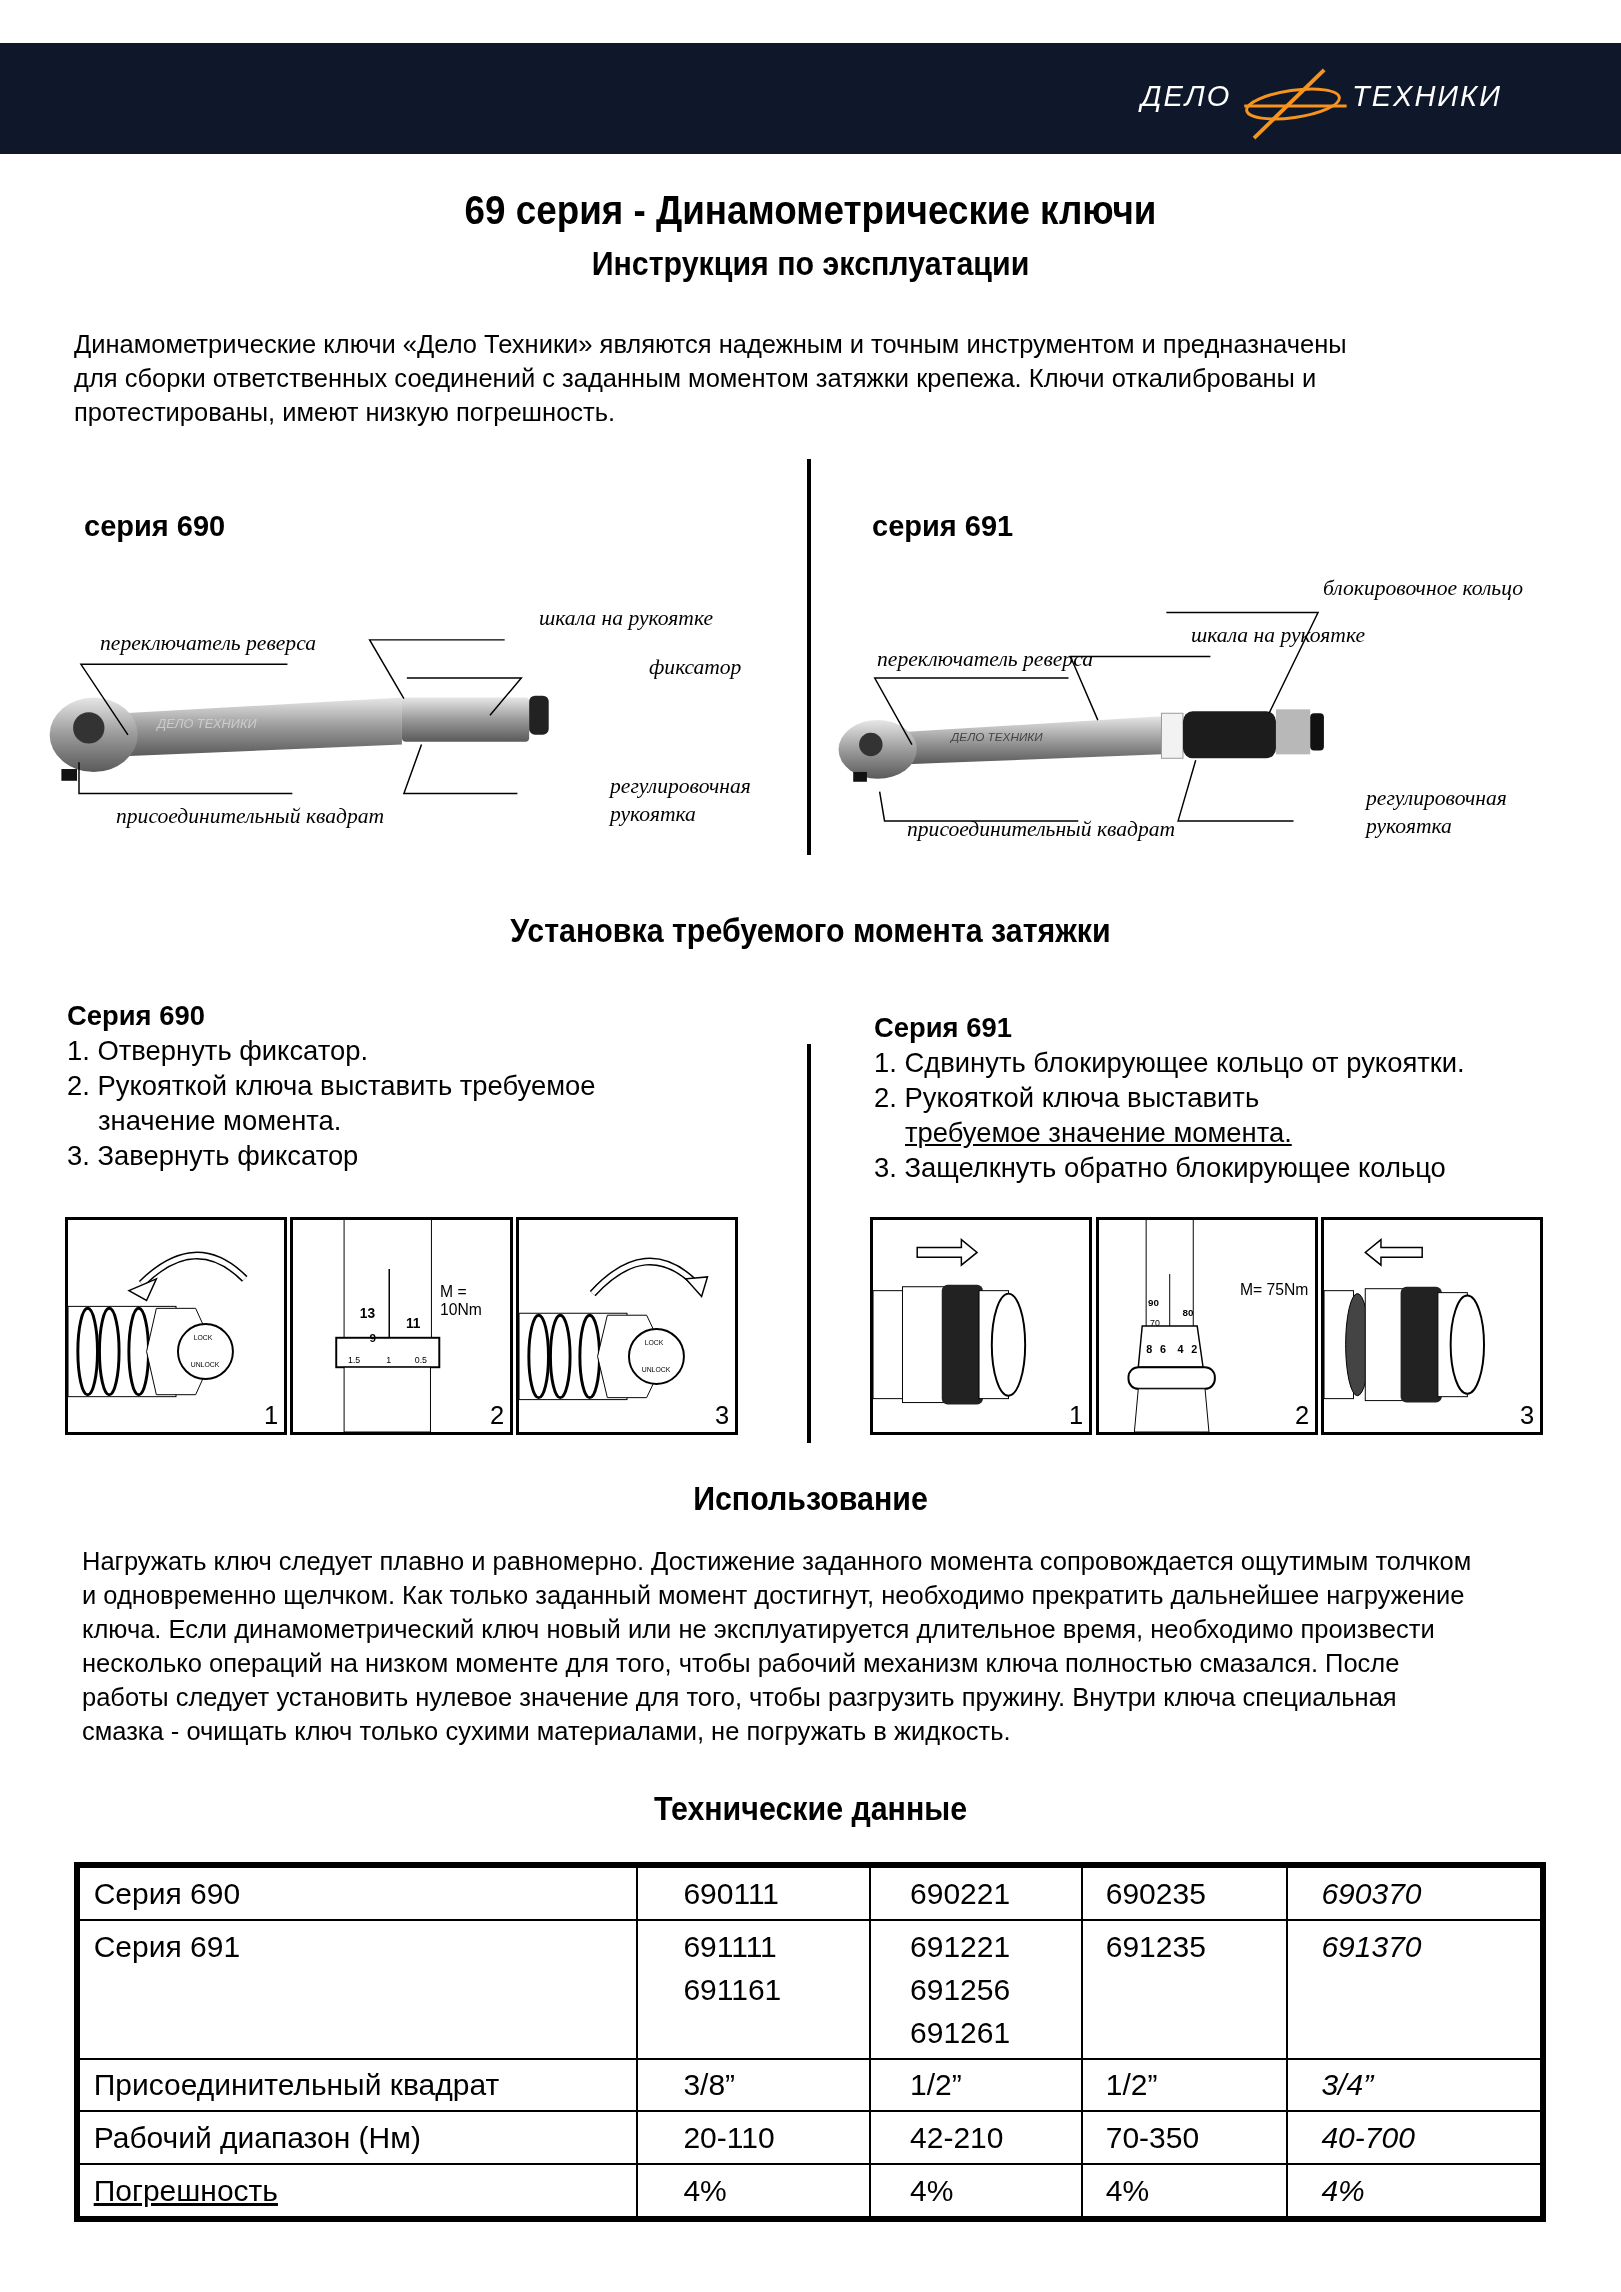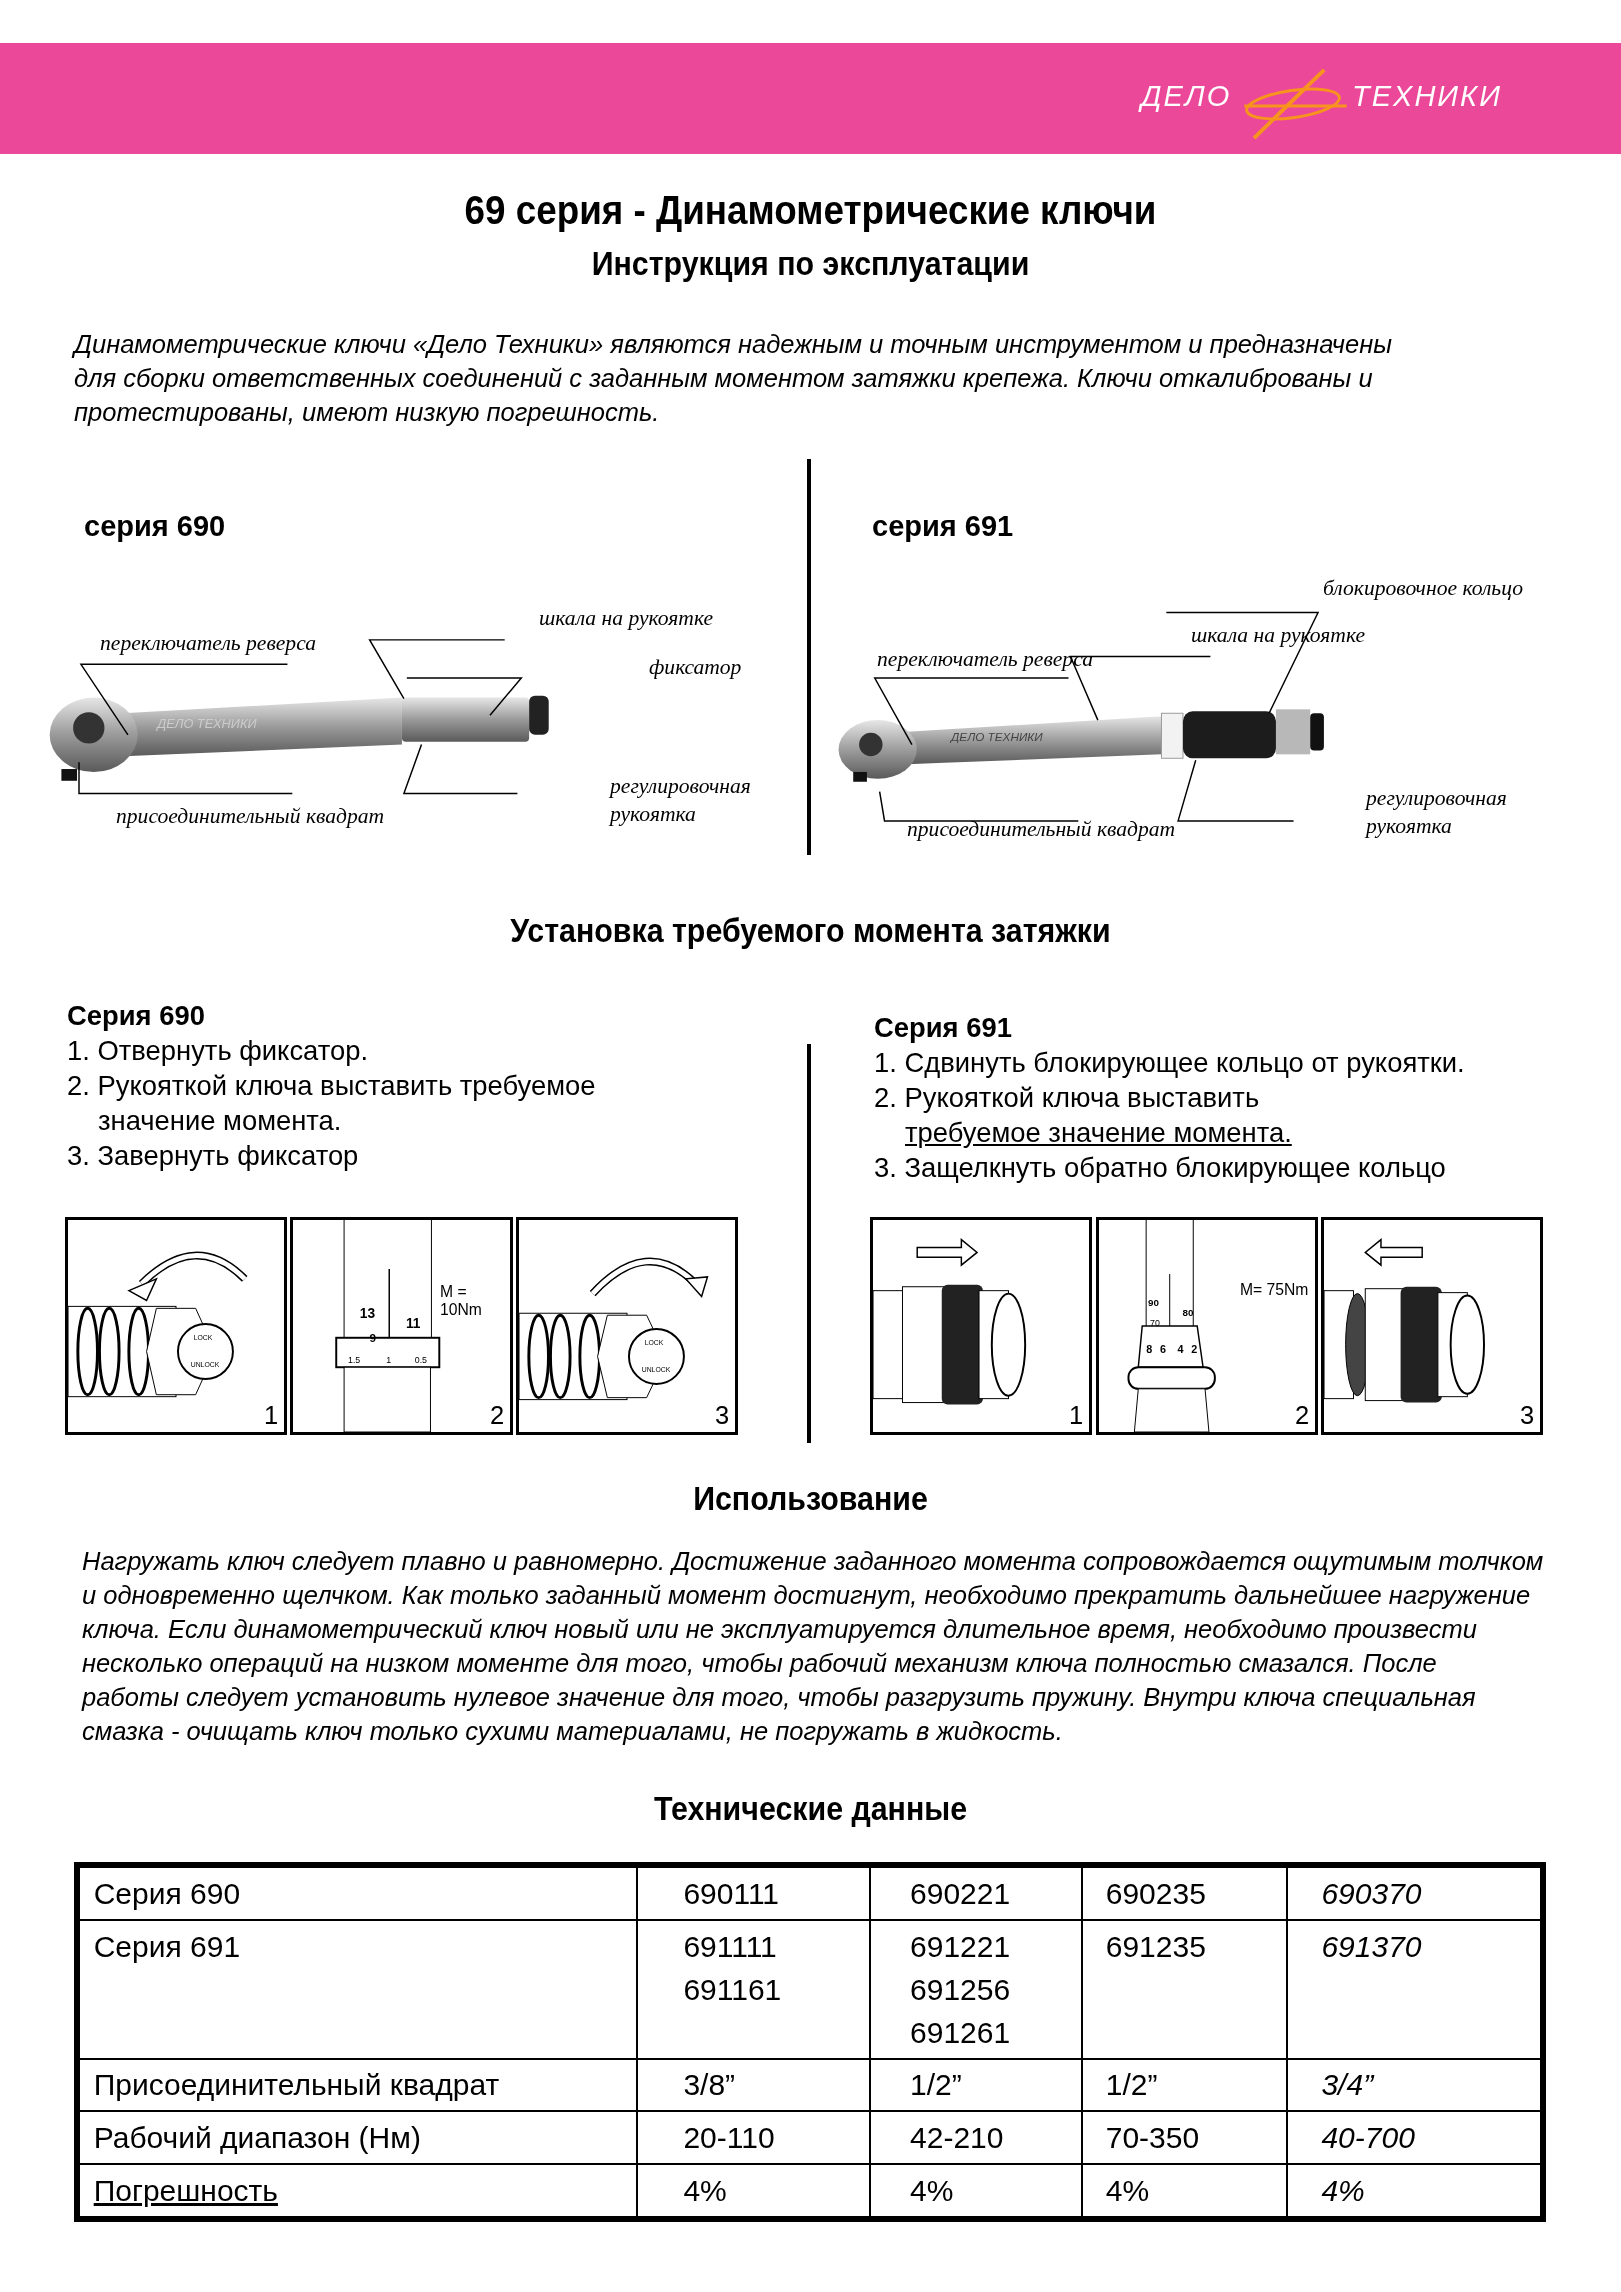--- a/index.html
+++ b/index.html
@@ -1,28 +1,28 @@
 <!DOCTYPE html>
 <html><head>
 <meta charset="utf-8">
 <style>
   html, body { margin:0; padding:0; background:#fff; }
   body { width:1621px; height:2293px; position:relative; overflow:hidden;
          font-family:"Liberation Sans", sans-serif; color:#000; }
   .abs { position:absolute; }
-  .banner { left:0; top:43px; width:1621px; height:111px; background:#ec4899; }
+  .banner { left:0; top:43px; width:1621px; height:111px; background:#0f172a; }
   .logo { right:108px; top:17.6px; width:372px; height:88px; }
   .logo-word { position:absolute; top:19.6px; color:#fff; font-style:italic;
                font-size:29px; letter-spacing:2px; font-family:"Liberation Sans", sans-serif; }
   .h1 { left:0; width:1621px; text-align:center; font-weight:bold; font-size:40px;
         transform:scaleX(0.92); }
   .h2 { left:0; width:1621px; text-align:center; font-weight:bold; font-size:33px; transform:scaleX(0.92);}
   .body-text { font-size:25.5px; line-height:34px; transform-origin:left top; }
   .intro { left:74px; top:327px; width:1411px; }
-  .intro p, .usage p { margin:0;font-style:italic; }
+  .intro p, .usage p { margin:0; }
   .usage { left:74px; top:1544px; width:1474px; text-align:justify; text-align-last:left;margin-left:8px; }
   .series-title { font-weight:bold; font-size:29px; }
   .callout { font-family:"Liberation Serif", serif; font-style:italic; font-size:21.6px; }
   .vline { width:3.9px; background:#000; }
   .steps { font-size:27.4px; line-height:35px; }
   .steps .head { font-weight:bold; }
   .panel { border:3.9px solid #000; background:#fff; box-sizing:border-box; overflow:hidden; }
   .panel-num { position:absolute; right:5.9px; bottom:2px; font-size:25.5px; }
   .mtext { position:absolute; font-size:15.7px; }
   table.spec { position:absolute; left:74px; top:1862px; width:1472px; border-collapse:collapse;

